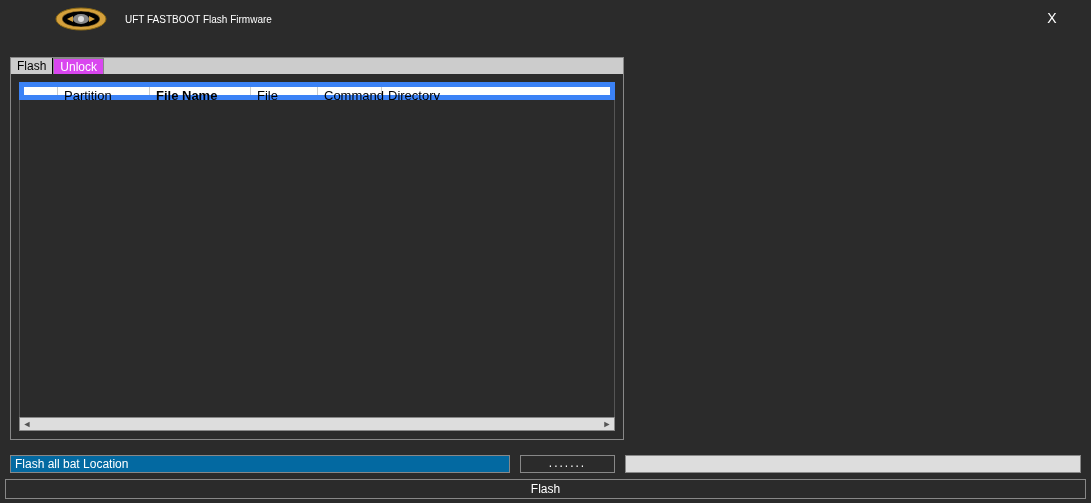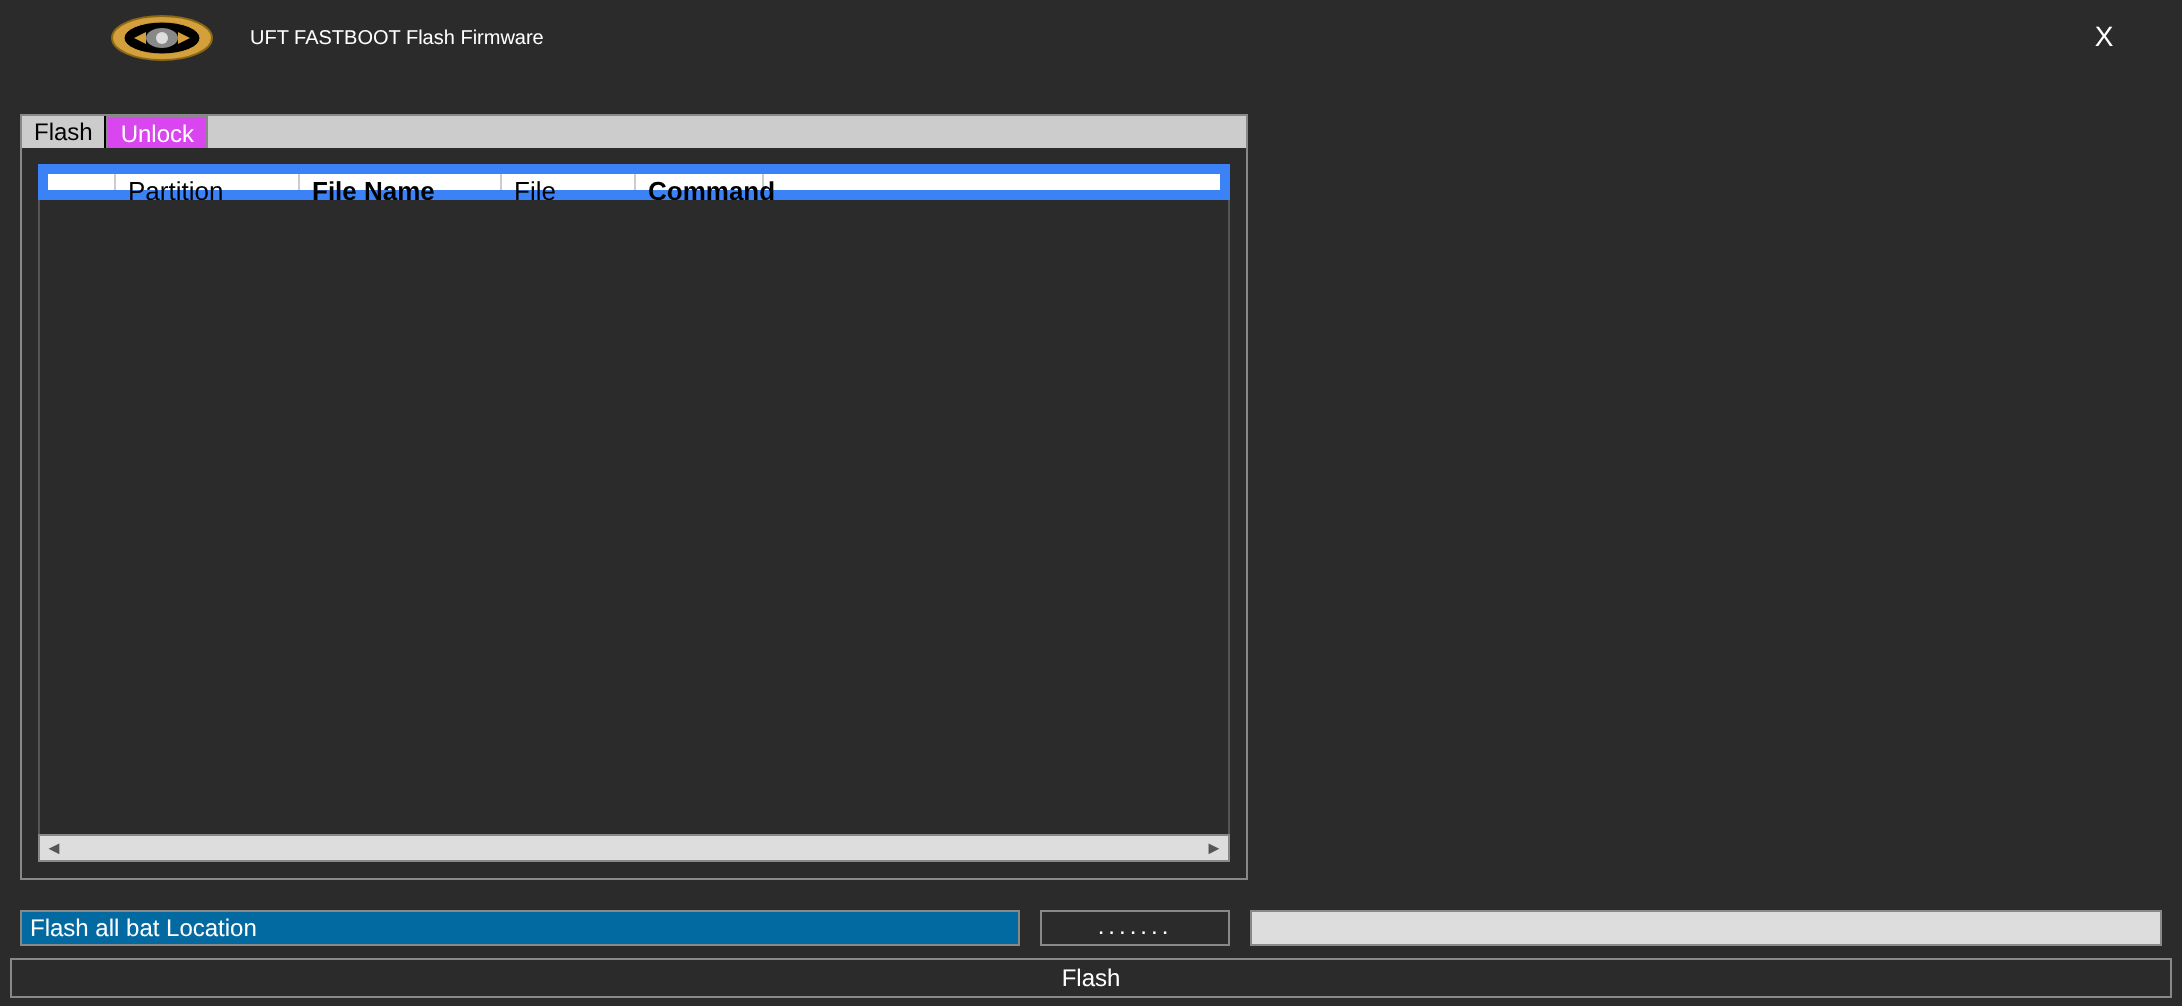--- a/index.html
+++ b/index.html
@@ -95,21 +95,21 @@
     }
     .th {
       padding: 1px 6px;
       border-right: 1px solid #ccc;
       line-height: 15px;
     }
     .th-check { width: 34px; }
     .th-partition { width: 92px; }
     .th-filename { width: 101px; font-weight: bold; }
     .th-filesize { width: 67px; }
-    .th-command { width: 64px; font-weight: bold; }
+    .th-command { width: 64px; }
     .th-directory { flex: 1; border-right: none; }
     .table-body {
       flex: 1;
       background: #2b2b2b;
       border-left: 1px solid #555;
       border-right: 1px solid #555;
     }
     .hscroll {
       height: 14px;
       background: #ddd;
@@ -204,20 +204,21 @@
     <div class="tab inactive">Unlock</div>
     <div class="tabs-filler"></div>
   </div>
   <div class="table-container">
     <div class="table-header">
       <div class="th th-check"></div>
       <div class="th th-partition">Partition</div>
       <div class="th th-filename">File Name</div>
       <div class="th th-filesize">File Name</div>
       <div class="th th-command">Command</div>
+      <div class="th th-directory">Directory</div>
     </div>
     <div class="table-body"></div>
     <div class="hscroll">
       <div class="scroll-arrow">◄</div>
       <div class="scroll-arrow">►</div>
     </div>
   </div>
 </div>
 
 <div class="bottom-row">

